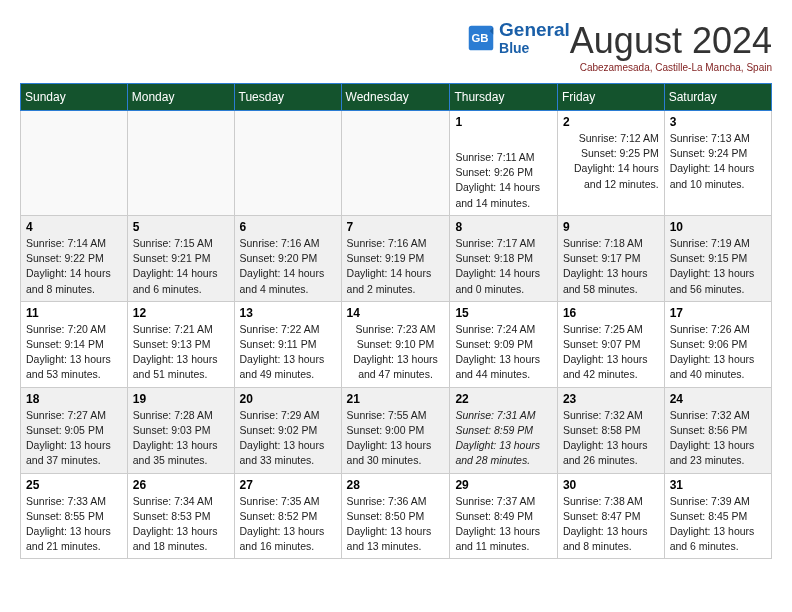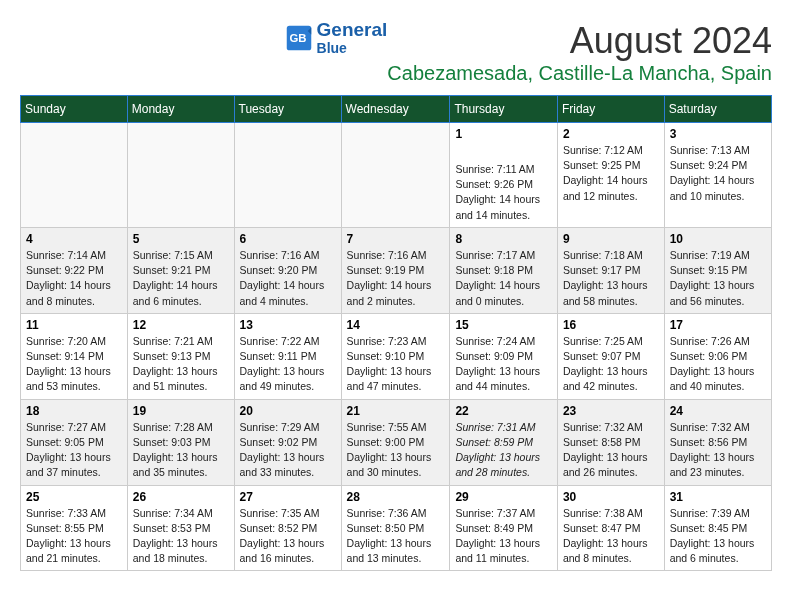--- a/index.html
+++ b/index.html
@@ -27,22 +27,22 @@
     }
     .title-block {
       text-align: right;
     }
     .month-year {
       font-size: 36px;
       font-weight: 300;
       color: #333;
     }
     .location {
-      font-size: 20px;
-      color: #15803d;
+      font-size: 10px;
+      color: #7f1d1d;
     }
     table {
       width: 100%;
       border-collapse: collapse;
       font-size: 11px;
     }
     thead tr th {
       background-color: #14532d;
       color: #fff;
       padding: 6px 4px;
@@ -123,21 +123,21 @@
         <td class="empty"></td>
         <td>
           <span class="day-num">1</span>
           <div class="day-info" style="white-space: pre-line; margin-top: 21px;">Sunrise: 7:11 AM
 Sunset: 9:26 PM
 Daylight: 14 hours
 and 14 minutes.</div>
         </td>
         <td>
           <span class="day-num">2</span>
-          <div class="day-info" style="white-space: pre-line;">Sunrise: 7:12 AM
+          <div class="day-info" style="white-space: pre-line; text-align: right;">Sunrise: 7:12 AM
 Sunset: 9:25 PM
 Daylight: 14 hours
 and 12 minutes.</div>
         </td>
         <td>
           <span class="day-num">3</span>
           <div class="day-info" style="white-space: pre-line;">Sunrise: 7:13 AM
 Sunset: 9:24 PM
 Daylight: 14 hours
 and 10 minutes.</div>
@@ -211,21 +211,21 @@
         </td>
         <td>
           <span class="day-num">13</span>
           <div class="day-info" style="white-space: pre-line;">Sunrise: 7:22 AM
 Sunset: 9:11 PM
 Daylight: 13 hours
 and 49 minutes.</div>
         </td>
         <td>
           <span class="day-num">14</span>
-          <div class="day-info" style="white-space: pre-line;">Sunrise: 7:23 AM
+          <div class="day-info" style="white-space: pre-line; text-align: center;">Sunrise: 7:23 AM
 Sunset: 9:10 PM
 Daylight: 13 hours
 and 47 minutes.</div>
         </td>
         <td>
           <span class="day-num">15</span>
           <div class="day-info" style="white-space: pre-line;">Sunrise: 7:24 AM
 Sunset: 9:09 PM
 Daylight: 13 hours
 and 44 minutes.</div>

